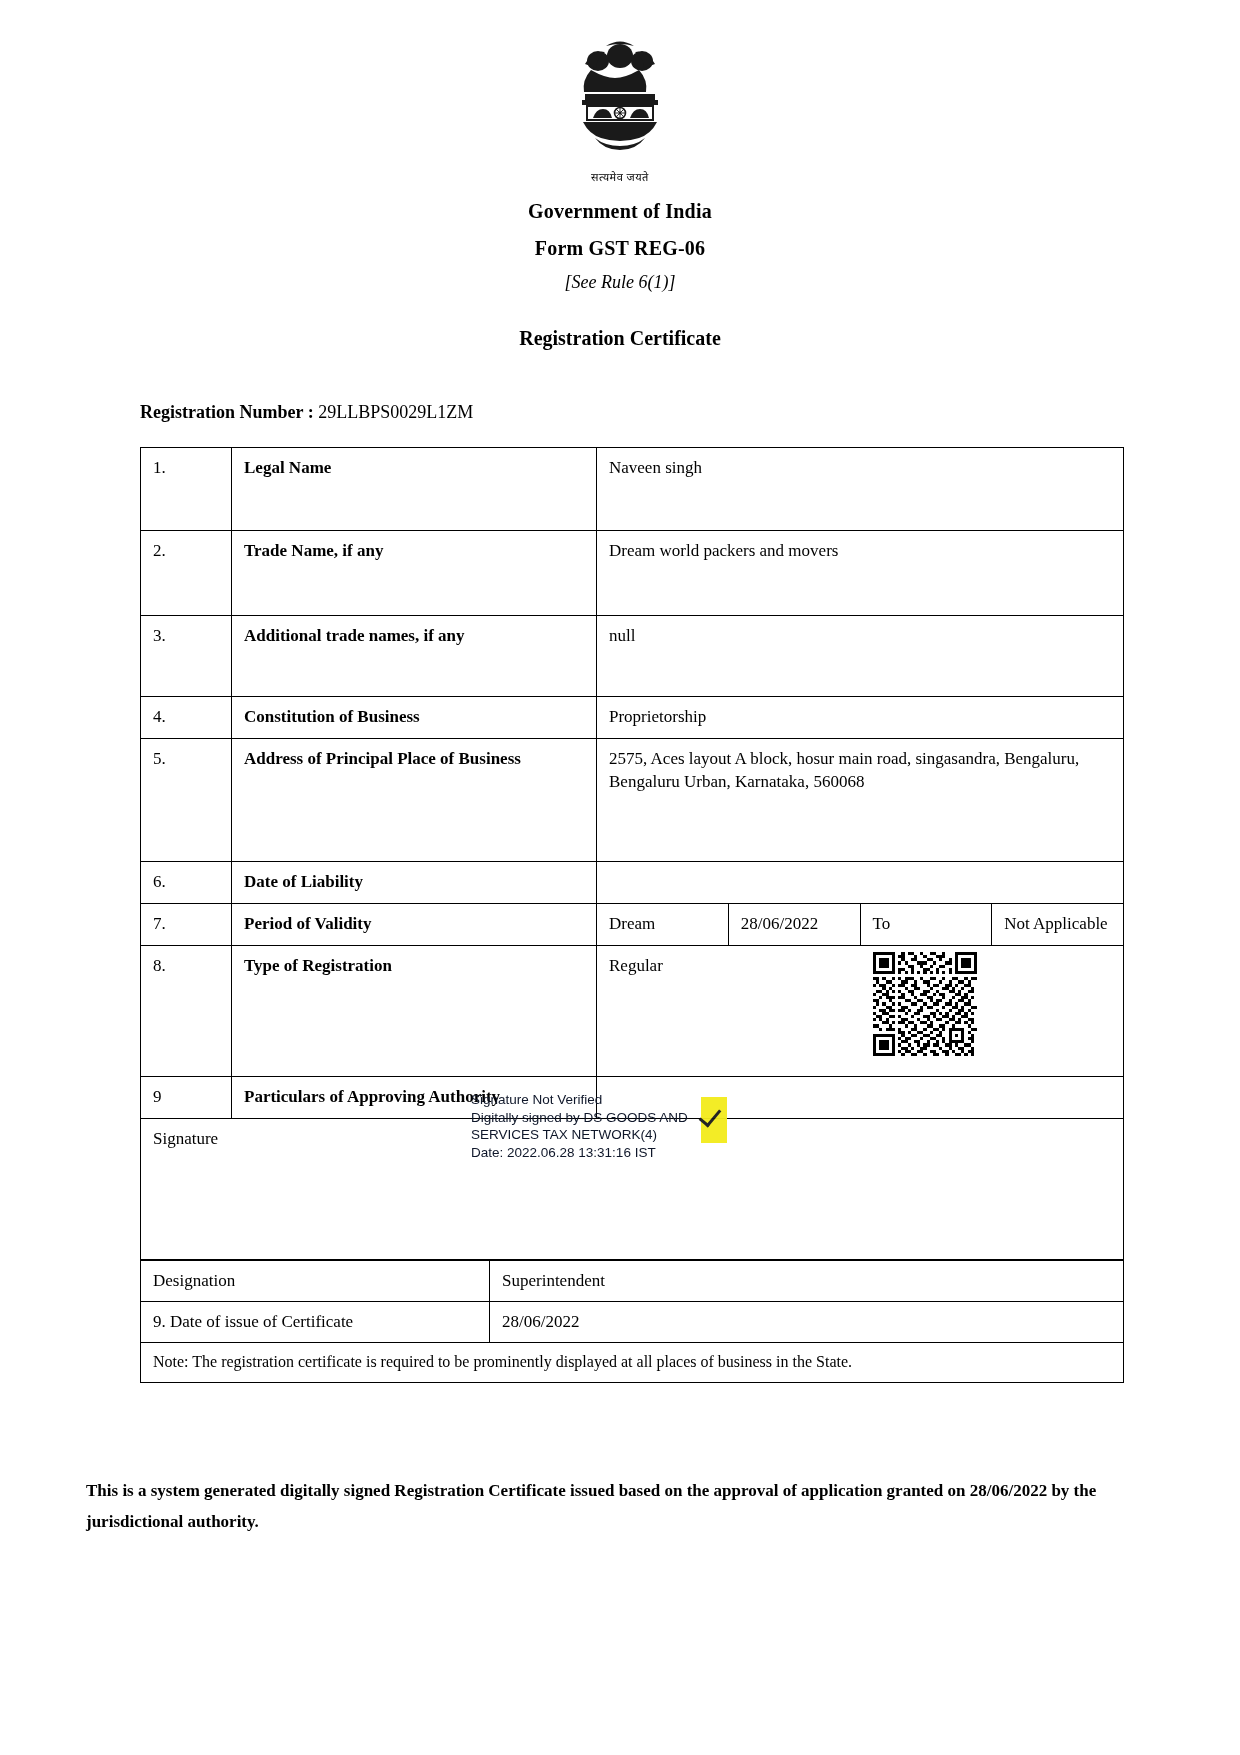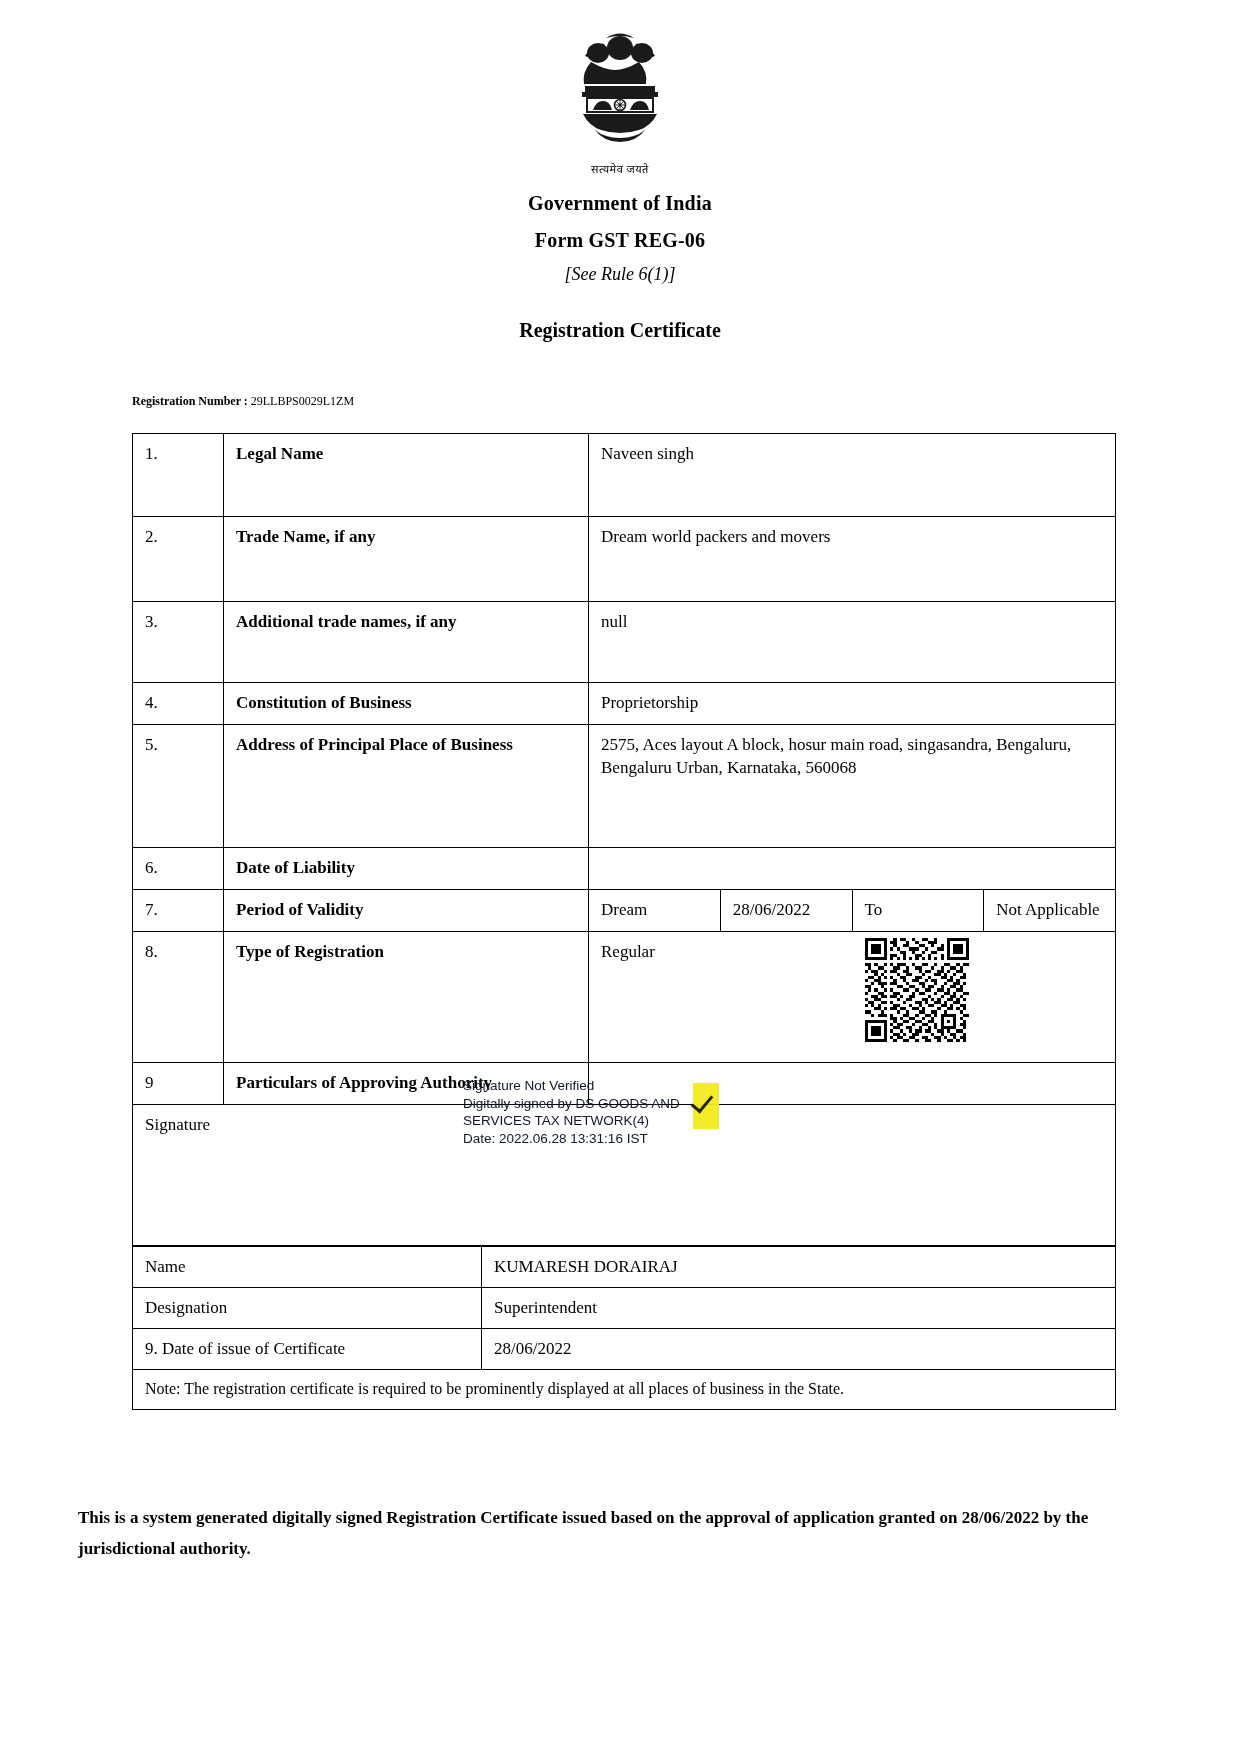--- a/index.html
+++ b/index.html
@@ -13,21 +13,21 @@
     font-family: "Liberation Serif", serif;
     color: #000000;
     position: relative;
     overflow: hidden;
   }
   .page {
     width: 1240px;
     height: 1755px;
     position: relative;
     box-sizing: border-box;
-    padding: 4px;
+    padding: 12px;
   }
 
   
   .emblem-wrap {
     width: 100%;
     text-align: center;
     padding-top: 22px;
   }
   .emblem {
     display: inline-block;
@@ -67,21 +67,21 @@
   }
   .head .cert-title {
     font-size: 20px;
     font-weight: bold;
     margin-bottom: 0;
   }
 
   
   .regline {
     margin: 52px 0 0 128px;
-    font-size: 12px;
+    font-size: 18px;
   }
   .regline .lbl {
     font-weight: bold;
   }
   .regline .val {
     font-weight: normal;
   }
 
   
   table.main {
@@ -597,24 +597,20 @@
           </span>
           <span class="dsig-mark"></span>
         </td>
       </tr>
     </tbody>
   </table>
 
   <table class="bottom">
     <tbody>
       <tr>
-        <td class="b-lbl">Name</td>
-        <td>KUMARESH DORAIRAJ</td>
-      </tr>
-      <tr>
         <td class="b-lbl">Designation</td>
         <td>Superintendent</td>
       </tr>
       <tr>
         <td class="b-lbl">9. Date of issue of Certificate</td>
         <td>28/06/2022</td>
       </tr>
       <tr>
         <td class="note-cell" colspan="2">Note: The registration certificate is required to be prominently displayed at all places of business in the State.</td>
       </tr>

